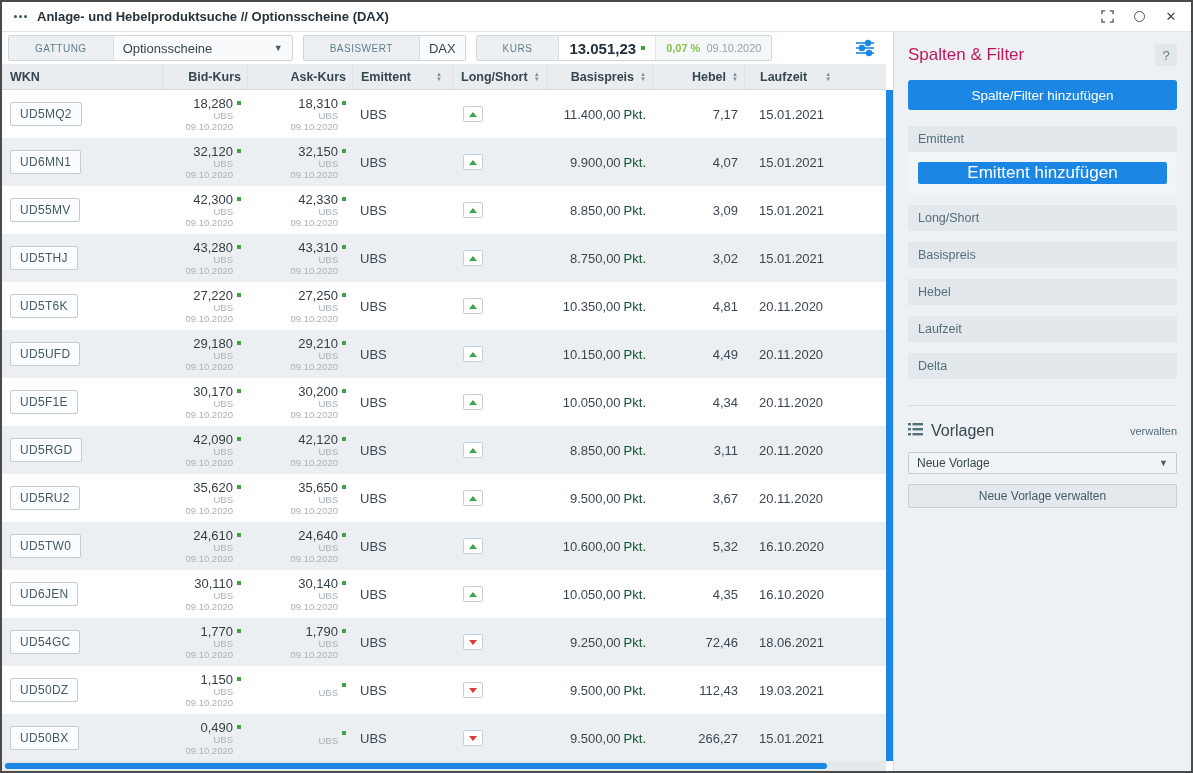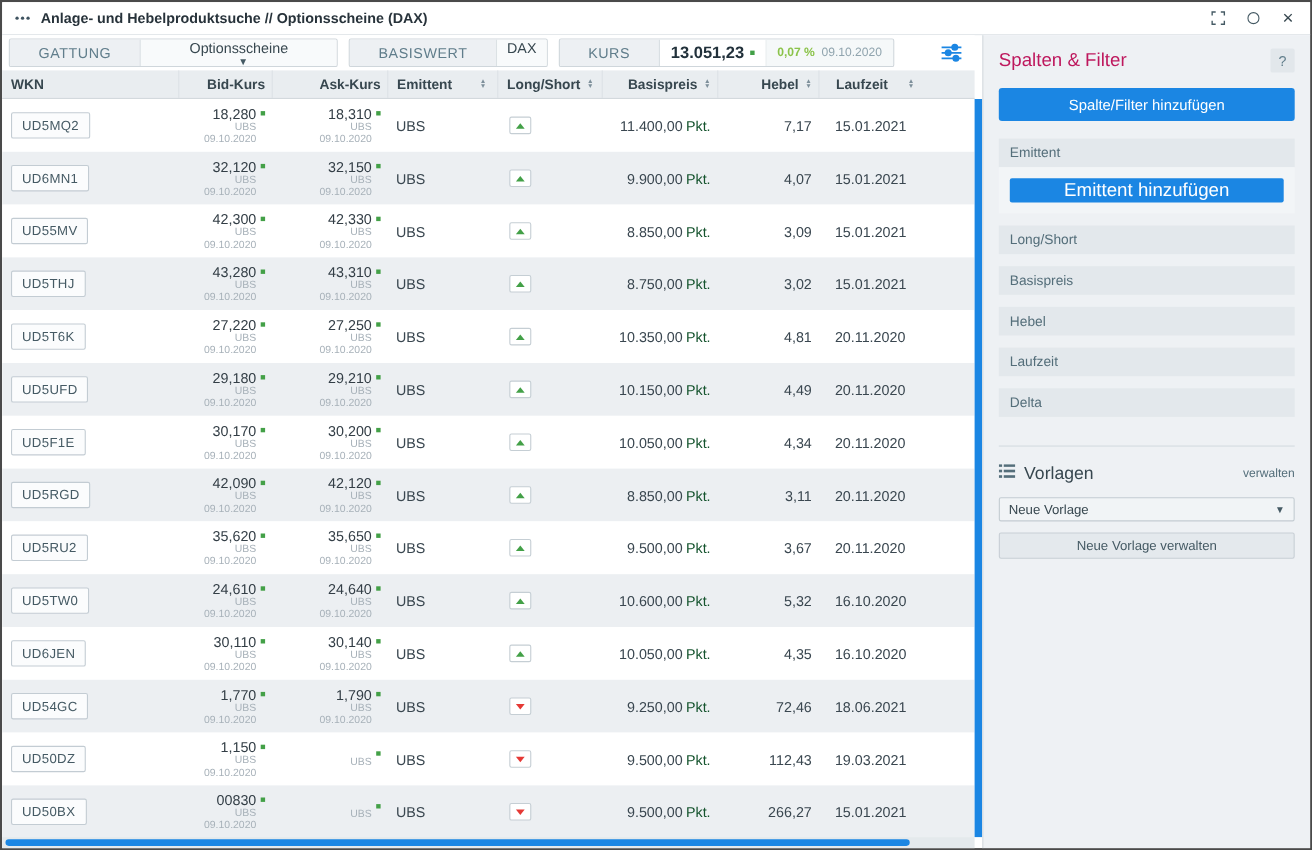--- a/index.html
+++ b/index.html
@@ -26,22 +26,22 @@
   
   .content{flex:1;display:flex;min-height:0;}
   .left{width:884px;flex:0 0 auto;display:flex;flex-direction:column;min-width:0;background:#fff;}
   .vscroll{width:7px;flex:0 0 auto;background:#e1e6ea;margin-top:58px;margin-bottom:10px;}
   .vscroll .vthumb{width:100%;height:100%;background:var(--accent);}
   .sidebar{flex:1;background:#eef1f4;border-left:1px solid #d5dbdf;padding:12px 14px;overflow:hidden;}
 
   
   .toolbar{height:32px;flex:0 0 auto;display:flex;align-items:center;gap:10px;padding:0 6px;background:#fff;}
   .tb-group{display:flex;align-items:stretch;height:26px;border:1px solid #cfd6db;border-radius:2px;overflow:hidden;background:#fff;}
-  .tb-label{background:#edf0f3;color:#607d8b;font-size:13px;letter-spacing:.5px;display:flex;align-items:center;padding:0 26px;border-right:1px solid #d9dfe3;white-space:nowrap;}
-  .tb-value{background:#f8fafb;display:flex;align-items:center;padding:0 9px;font-size:13px;color:#37474f;white-space:nowrap;flex-direction:column;}
+  .tb-label{background:#edf0f3;color:#607d8b;font-size:10px;letter-spacing:.5px;display:flex;align-items:center;padding:0 26px;border-right:1px solid #d9dfe3;white-space:nowrap;}
+  .tb-value{background:#f8fafb;display:flex;align-items:center;padding:0 9px;font-size:13px;color:#37474f;white-space:nowrap;}
   .tb-value.dropdown{width:178px;justify-content:space-between;cursor:pointer;}
   .chev{font-size:9px;color:#455a64;margin-left:8px;}
   .kurs-num{background:#fff;display:flex;align-items:center;gap:5px;padding:0 10px;font-size:15px;font-weight:700;color:#22313b;border-right:1px solid #e3e8eb;}
   .kurs-chg{background:#f5f8f9;display:flex;align-items:center;gap:6px;padding:0 10px;font-size:11px;}
   .chg-pct{color:var(--chg-green);font-weight:700;}
   .chg-date{color:#90a4ae;}
   .gdot{width:4px;height:4px;background:var(--green);display:inline-block;flex:0 0 auto;}
   .spacer{flex:1;}
   .tune-btn{width:26px;height:26px;display:flex;align-items:center;justify-content:center;cursor:pointer;margin-right:2px;}
 
@@ -625,21 +625,21 @@
     </div>
     <div class="c num">112,43</div>
     <div class="c lauf">19.03.2021</div>
   </div>
           <div class="row">
     <div class="c">
       <span class="wkn-box">UD50BX</span>
     </div>
     <div class="c num">
       <div class="price-line">
-        <span>00830</span>
+        <span>0,490</span>
         <span class="gdot"></span>
       </div>
       <div class="sub">UBS</div>
       <div class="sub">09.10.2020</div>
     </div>
     <div class="c num">
       <div class="price-line">
         <span></span>
         <span class="gdot"></span>
       </div>

